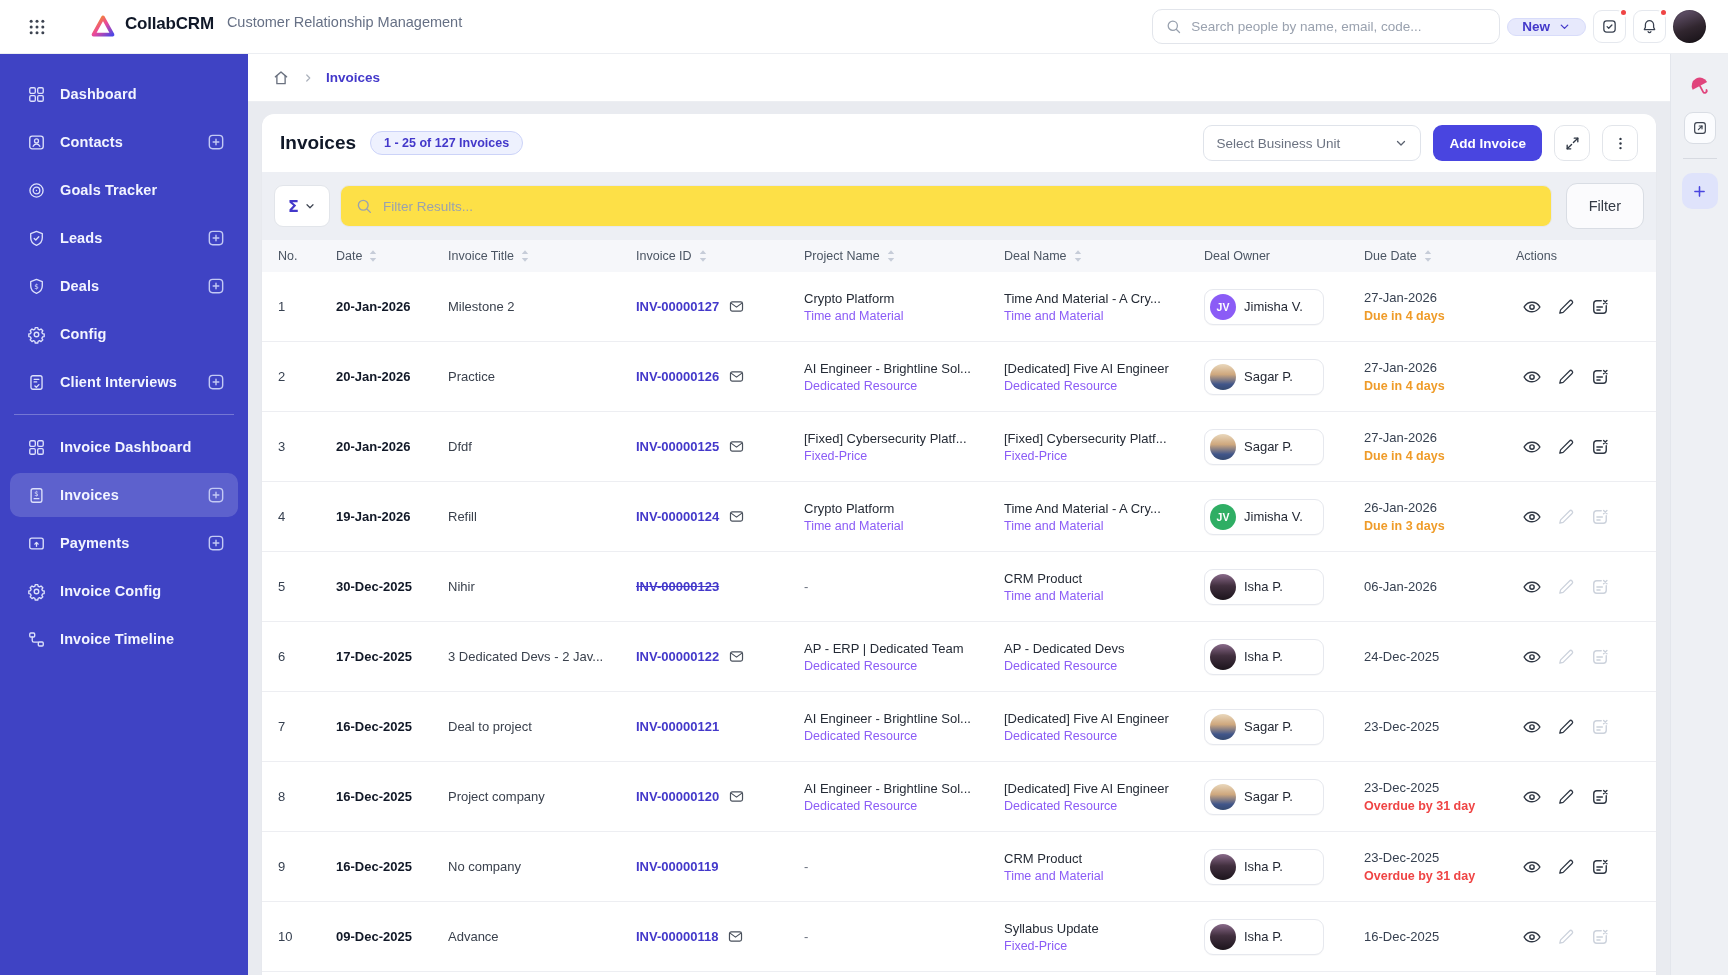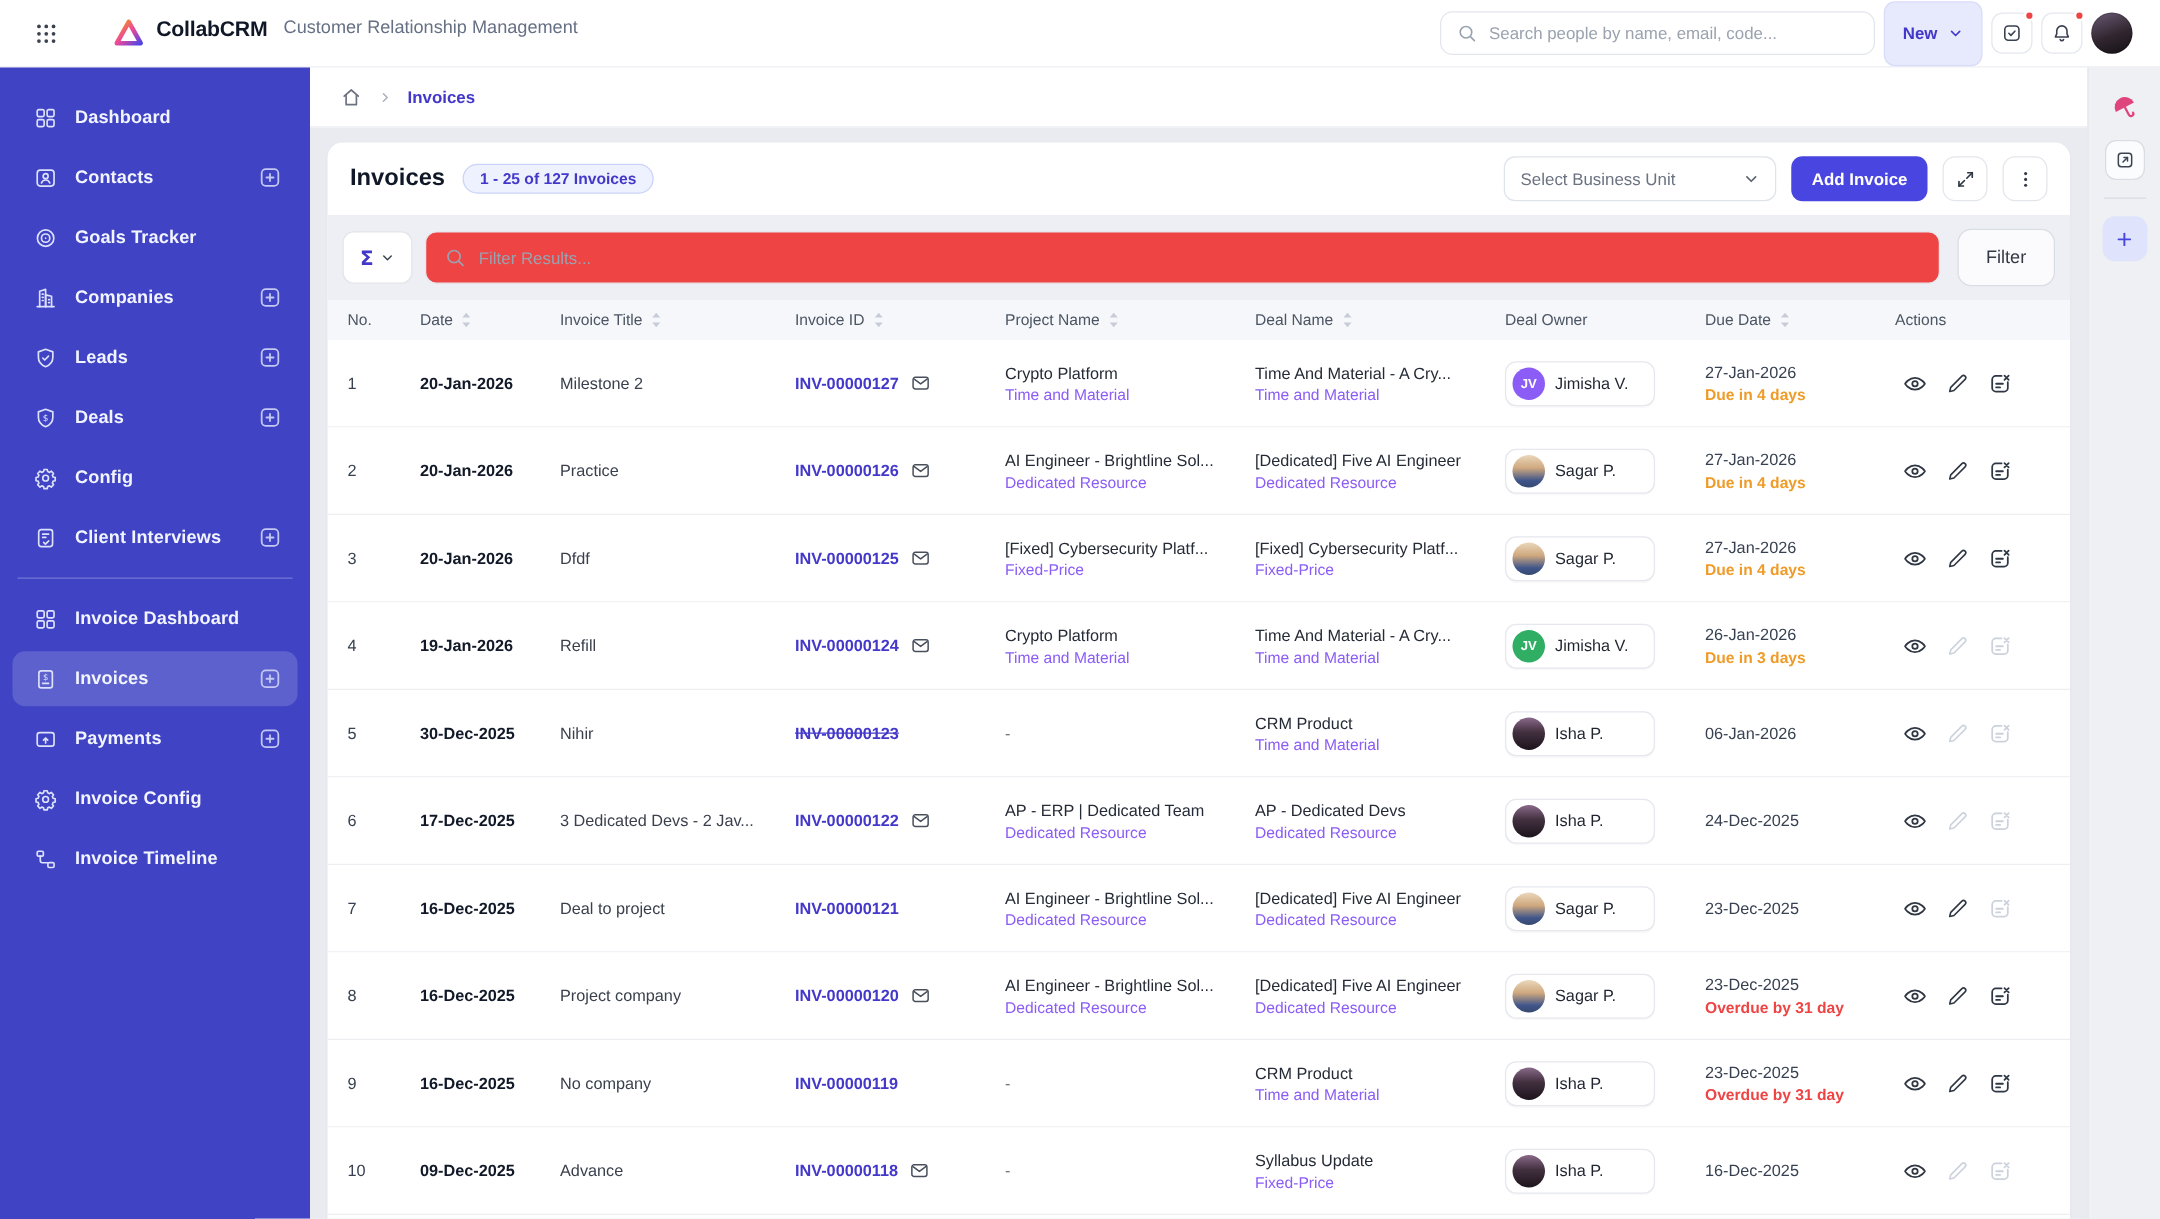--- a/index.html
+++ b/index.html
@@ -10,21 +10,21 @@
   
   .topbar { height:54px; background:#ffffff; display:flex; align-items:center; padding:0 22px 0 20px; border-bottom:1px solid #eceef2; flex:0 0 auto; }
   .apps-btn { width:34px; height:34px; display:flex; align-items:center; justify-content:center; border-radius:8px; cursor:pointer; color:#3c4350; }
   .brand-wrap { display:flex; gap:9px; margin-left:36px; }
   .brand { font-size:17px; font-weight:700; color:#101828; letter-spacing:-0.2px; }
   .tagline { font-size:14.5px; color:#667085; margin-left:4px; }
   .topbar-right { margin-left:auto; display:flex; align-items:center; gap:7px; }
   .search-box { width:348px; height:35px; border:1px solid #e2e5eb; border-radius:10px; display:flex; align-items:center; gap:9px; padding:0 12px; background:#fff; color:#98a1ae; }
   .search-box input { border:none; outline:none; flex:1; font-size:13.5px; color:#333; font-family:inherit; background:transparent; }
   .search-box input::placeholder { color:#9aa2af; }
-  .new-btn { height:52px; padding:0 14px; background:#e7e9fc; border:1px solid #d8dcfa; color:#4338ca; border-radius:9px; font-size:13.5px; font-weight:700; display:flex; align-items:center; gap:8px; cursor:pointer;text-align:center; }
+  .new-btn { height:18px; padding:0 14px; background:#e7e9fc; border:1px solid #d8dcfa; color:#4338ca; border-radius:9px; font-size:13.5px; font-weight:700; display:flex; align-items:center; gap:8px; cursor:pointer;text-align:center; }
   .icon-btn { position:relative; width:33px; height:33px; border:1px solid #e5e8ee; border-radius:9px; background:#fff; display:flex; align-items:center; justify-content:center; color:#394150; cursor:pointer; }
   .dot { position:absolute; top:-3px; right:-3px; width:9px; height:9px; background:#ef4444; border:2px solid #fff; border-radius:50%; }
   .avatar-top { width:33px; height:33px; border-radius:50%; background:linear-gradient(160deg,#6b5a76 0%,#31262f 55%,#140f14 100%); box-shadow:inset 0 0 0 1px rgba(0,0,0,.12); cursor:pointer; }
 
   
   .body { flex:1; display:flex; min-height:0; }
 
   
   .sidebar { width:248px; background:#3f43c4; color:#eef0ff; padding:14px 0 0 0; overflow:hidden; flex:0 0 auto; }
   .sb-item { display:flex; align-items:center; height:44px; margin:4px 10px; padding:0 12px 0 16px; border-radius:10px; cursor:pointer; }
@@ -51,21 +51,21 @@
   .count-pill { background:#eef1fe; border:1px solid #ccd3f8; color:#4338ca; font-size:12.5px; font-weight:700; border-radius:999px; padding:4px 13px; }
   .title-right { margin-left:auto; display:flex; align-items:flex-start; gap:12px; }
   .bu-select { width:218px; height:36px; border:1px solid #dfe3ea; border-radius:9px; background:#fff; display:flex; align-items:center; padding:0 12px; color:#6b7280; font-size:13.5px; cursor:pointer; }
   .bu-select .chev { margin-left:auto; color:#5b6270; }
   .add-btn { height:36px; padding:0 16px; background:#4945e0; color:#fff; border:none; border-radius:9px; font-size:13.5px; font-weight:700; cursor:pointer; font-family:inherit; }
   .sq-btn { width:36px; height:36px; border:1px solid #e2e5ea; background:#fff; border-radius:10px; display:flex; align-items:center; justify-content:center; color:#2f3744; cursor:pointer; }
 
   .filter-strip { background:#edeff4; padding:11px 12px; display:flex; align-items:center; gap:10px; flex:0 0 auto; }
   .sigma-btn { height:42px; width:56px; background:#fff; border:1px solid #e2e5ea; border-radius:9px; display:flex; align-items:center; justify-content:center; gap:5px; cursor:pointer; }
   .sigma-glyph { color:#4338ca; font-size:16px; font-weight:700; font-family:"DejaVu Sans",sans-serif; }
-  .filter-input { flex:1; height:42px; background:#ef4444; border:1px solid #e6e8ee; border-radius:9px; display:flex; align-items:center; gap:10px; padding:0 14px; color:#9aa2af; }
+  .filter-input { flex:1; height:42px; background:#fde047; border:1px solid #e6e8ee; border-radius:9px; display:flex; align-items:center; gap:10px; padding:0 14px; color:#9aa2af; }
   .filter-input input { border:none; outline:none; flex:1; font-size:13.5px; font-family:inherit; color:#333; background:transparent; }
   .filter-input input::placeholder { color:#9aa2af; }
   .filter-btn { height:46px; padding:0 22px; margin-left:4px; background:#fbfbfd; border:1px solid #d9dde4; border-radius:11px; font-size:14.5px; color:#333a45; cursor:pointer; font-family:inherit; }
 
   
   .tbl { flex:1; min-height:0; display:flex; flex-direction:column; overflow:hidden; }
   .thead, .trow { display:grid; grid-template-columns:58px 112px 188px 168px 200px 200px 160px 152px 1fr; align-items:center; padding-left:16px; }
   .thead { height:32px; background:#f6f7fa; flex:0 0 auto; }
   .th { display:flex; align-items:center; gap:6px; font-size:12.5px; color:#4b5563; }
   .sort-ic { display:flex; flex-direction:column; line-height:0; }
@@ -208,37 +208,20 @@
               <circle cx="12" cy="12" r="8.3"></circle>
               <circle cx="12" cy="12" r="4.2"></circle>
               <path d="M12 12h.01"></path>
             </svg>
           </span>
           <span class="sb-label">Goals Tracker</span>
         </div>
         <div class="sb-item">
           <span class="sb-ic">
             <svg viewBox="0 0 24 24" fill="none" stroke="currentColor" stroke-width="1.7" stroke-linecap="round" stroke-linejoin="round">
-              <path d="M3.5 20.5h17"></path>
-              <path d="M6 20.5V5l6-1.8V20.5"></path>
-              <path d="M12 20.5V8.7l6 1.4v10.4"></path>
-              <path d="M8.6 8h.9M8.6 11.2h.9M8.6 14.4h.9M15 13.5h.9M15 16.5h.9"></path>
-            </svg>
-          </span>
-          <span class="sb-label">Companies</span>
-          <span class="sb-add">
-            <svg viewBox="0 0 24 24" fill="none" stroke="currentColor" stroke-width="1.7" stroke-linecap="round" stroke-linejoin="round">
-              <rect x="4" y="4" width="16" height="16" rx="4"></rect>
-              <path d="M12 8.6v6.8M8.6 12h6.8"></path>
-            </svg>
-          </span>
-        </div>
-        <div class="sb-item">
-          <span class="sb-ic">
-            <svg viewBox="0 0 24 24" fill="none" stroke="currentColor" stroke-width="1.7" stroke-linecap="round" stroke-linejoin="round">
               <path d="M12 3l7.3 2.7v5.5c0 4.5-2.9 7.9-7.3 9.5-4.4-1.6-7.3-5-7.3-9.5V5.7L12 3z"></path>
               <path d="M9.1 11.9l2 2 3.8-4"></path>
             </svg>
           </span>
           <span class="sb-label">Leads</span>
           <span class="sb-add">
             <svg viewBox="0 0 24 24" fill="none" stroke="currentColor" stroke-width="1.7" stroke-linecap="round" stroke-linejoin="round">
               <rect x="4" y="4" width="16" height="16" rx="4"></rect>
               <path d="M12 8.6v6.8M8.6 12h6.8"></path>
             </svg>

